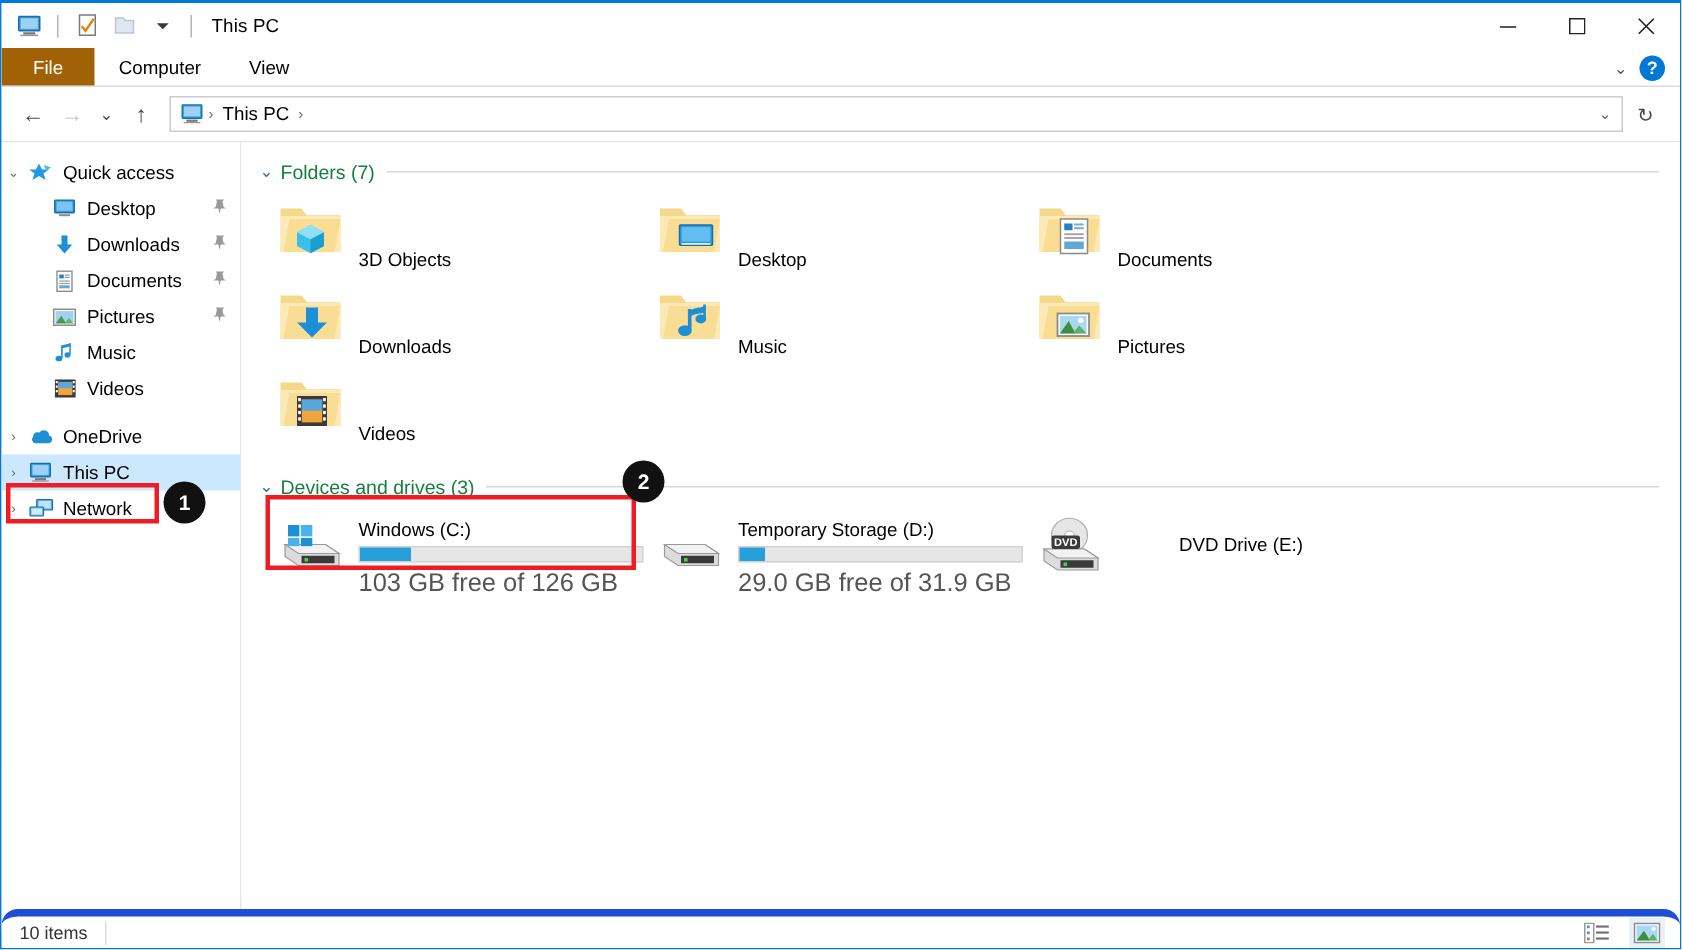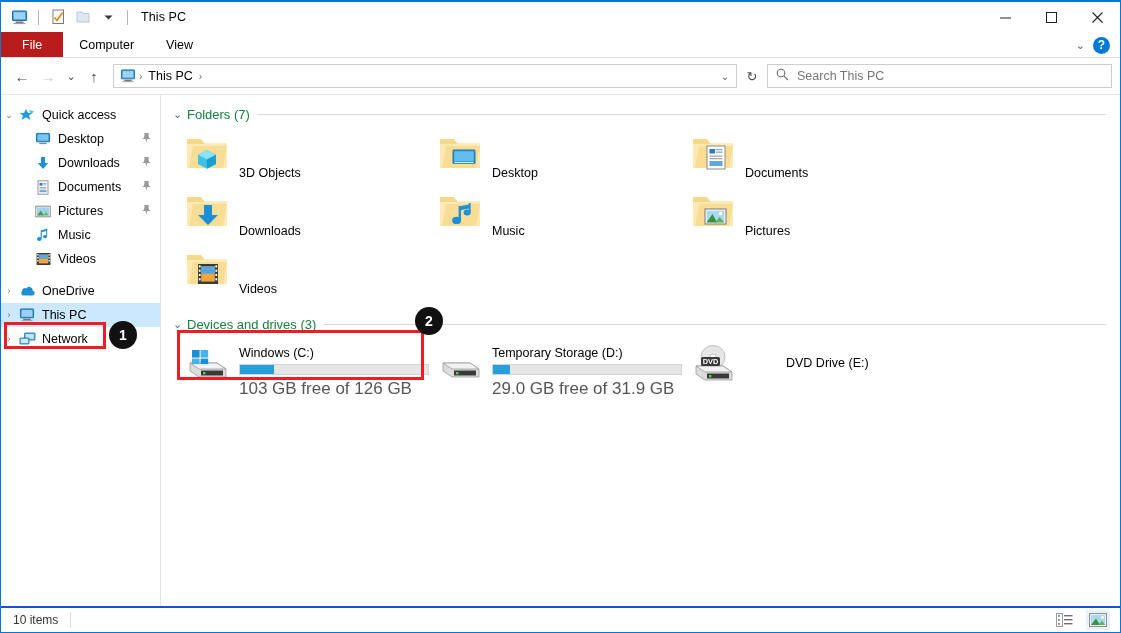--- a/index.html
+++ b/index.html
@@ -55,21 +55,21 @@
     border-bottom: 1px solid #dcdcdc;
     position: relative;
   }
   .tab {
     display: flex; align-items: center;
     padding: 0 16px;
     font-size: 12.5px; color: #000;
     cursor: default;
   }
   .tab.file {
-    background: #b91c1c; color: #ffffff;
+    background: #a16207; color: #ffffff;
     padding: 11px 21px;
   }
   .ribbon-right {
     position: absolute; right: 4px; top: 0; height: 26px;
     display: flex; align-items: center; gap: 8px;
   }
   .help-btn {
     width: 17px; height: 17px; border-radius: 50%;
     background: #0078d7; color: #fff;
     font-size: 12px; font-weight: bold;
@@ -211,24 +211,24 @@
     background: #e6e6e6; border: 1px solid #d4d4d4;
     margin-top: 4px;
   }
   .bar-fill { height: 100%; background: #26a0da; }
   .drive-free { font-size: 17px; color: #555; margin-top: 4px; white-space: nowrap; }
 
   
   .statusbar {
     position: absolute; bottom: 0; left: 0;
     width: 100%; height: 26px;
-    border-top: 2px solid #1d4ed8;
+    border-top: 5px solid #1d4ed8;
     background: #ffffff;
     display: flex; align-items: center;
-    font-size: 12px; color: #333;
+    font-size: 12px; color: #333; border-radius: 11px;
   }
   .status-left { padding-left: 12px; display: flex; align-items: center; height: 100%; }
   .status-sep { width: 1px; height: 16px; background: #dcdcdc; margin-left: 12px; }
   .status-right {
     margin-left: auto; display: flex; align-items: center; gap: 10px; padding-right: 10px;
   }
   .viewbtn {
     width: 24px; height: 20px;
     display: flex; align-items: center; justify-content: center;
   }
@@ -331,29 +331,20 @@
         </svg>
       </span>
       <span class="crumb-sep">›</span>
       <span class="crumb">This PC</span>
       <span class="crumb-sep">›</span>
       <span class="addr-drop">⌄</span>
     </div>
 
     <div class="refreshbtn">↻</div>
 
-    <div class="searchbox">
-      <span>
-        <svg width="13" height="13" viewBox="0 0 13 13">
-          <circle cx="5" cy="5" r="3.8" fill="none" stroke="#6b6b6b" stroke-width="1.1"></circle>
-          <path d="M7.9 7.9 L12 12" stroke="#6b6b6b" stroke-width="1.1"></path>
-        </svg>
-      </span>
-      <span class="search-ph">Search This PC</span>
-    </div>
   </div>
 
   <div class="body">
 
     <div class="sidebar">
 
       <div class="navitem">
         <span class="chev">⌄</span>
         <span class="nav-ico">
           <svg width="16" height="14" viewBox="0 0 16 14">

